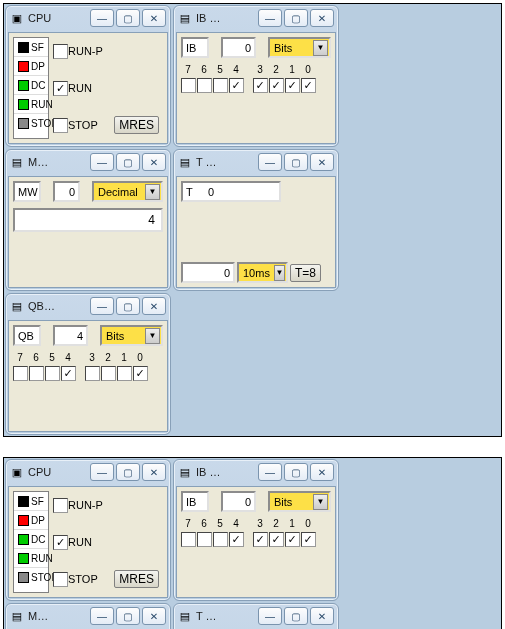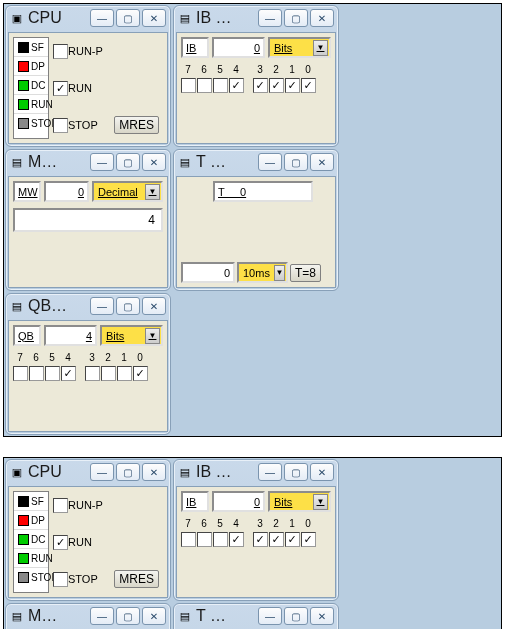--- a/index.html
+++ b/index.html
@@ -39,21 +39,21 @@
   .win-icon {
     width: 14px;
     height: 14px;
     display: flex;
     align-items: center;
     justify-content: center;
     flex-shrink: 0;
   }
   .win-title {
     flex: 1;
-    font-size: 16px;
+    font-size: 11px;
     color: #1a1a1a;
     white-space: nowrap;
     overflow: hidden;
   }
   .win-btns {
     display: flex;
     gap: 2px;
     flex-shrink: 0;
   }
   .win-btn {
@@ -112,21 +112,21 @@
   }
   .btn {
     background: linear-gradient(#f4f4f0,#d8d6c8);
     border:1px solid #808080;
     border-radius:2px;
     padding:1px 4px;
     font-size:12px;
     cursor:pointer;
   }
   
-  .field-row{display:flex;align-items:flex-start;gap:3px;margin-bottom:6px;text-decoration:underline;}
+  .field-row{display:flex;align-items:flex-start;gap:12px;margin-bottom:6px;}
   .txt-input{
     background:#fff;border:2px inset #e0e0e0;height:17px;
     padding:0 3px;font-size:11px;display:flex;align-items:center;
   }
   .lbl-cell{width:18px;}
   .val-cell{flex:1;justify-content:flex-end;}
   .select{
     background:#fde047;border:2px inset #e0e0e0;height:17px;
     display:flex;align-items:center;padding:0 1px 0 4px;font-size:11px;
     position:relative;
@@ -143,21 +143,21 @@
   .display-box{
     background:#fff;border:2px inset #e0e0e0;height:20px;
     display:flex;align-items:center;justify-content:flex-end;
     padding:0 6px;font-size:12px;margin-top:6px;
   }
   
   .w-cpu{width:164px;height:140px;}
   .w-ib{width:164px;height:140px;}
   .w-mw{width:164px;height:140px;}
   .w-t{width:164px;height:140px;}
-  .t-top{margin-bottom:20px;margin-left:32px;}
+  .t-top{margin-bottom:20px;}
   .t-bottom{display:flex;align-items:center;gap:2px;}
 </style>
 </head>
 <body>
 
 <div id="root">
     <div class="snapshot">
     <div class="win w-cpu">
     <div class="titlebar">
     <span class="win-icon">▣</span>

